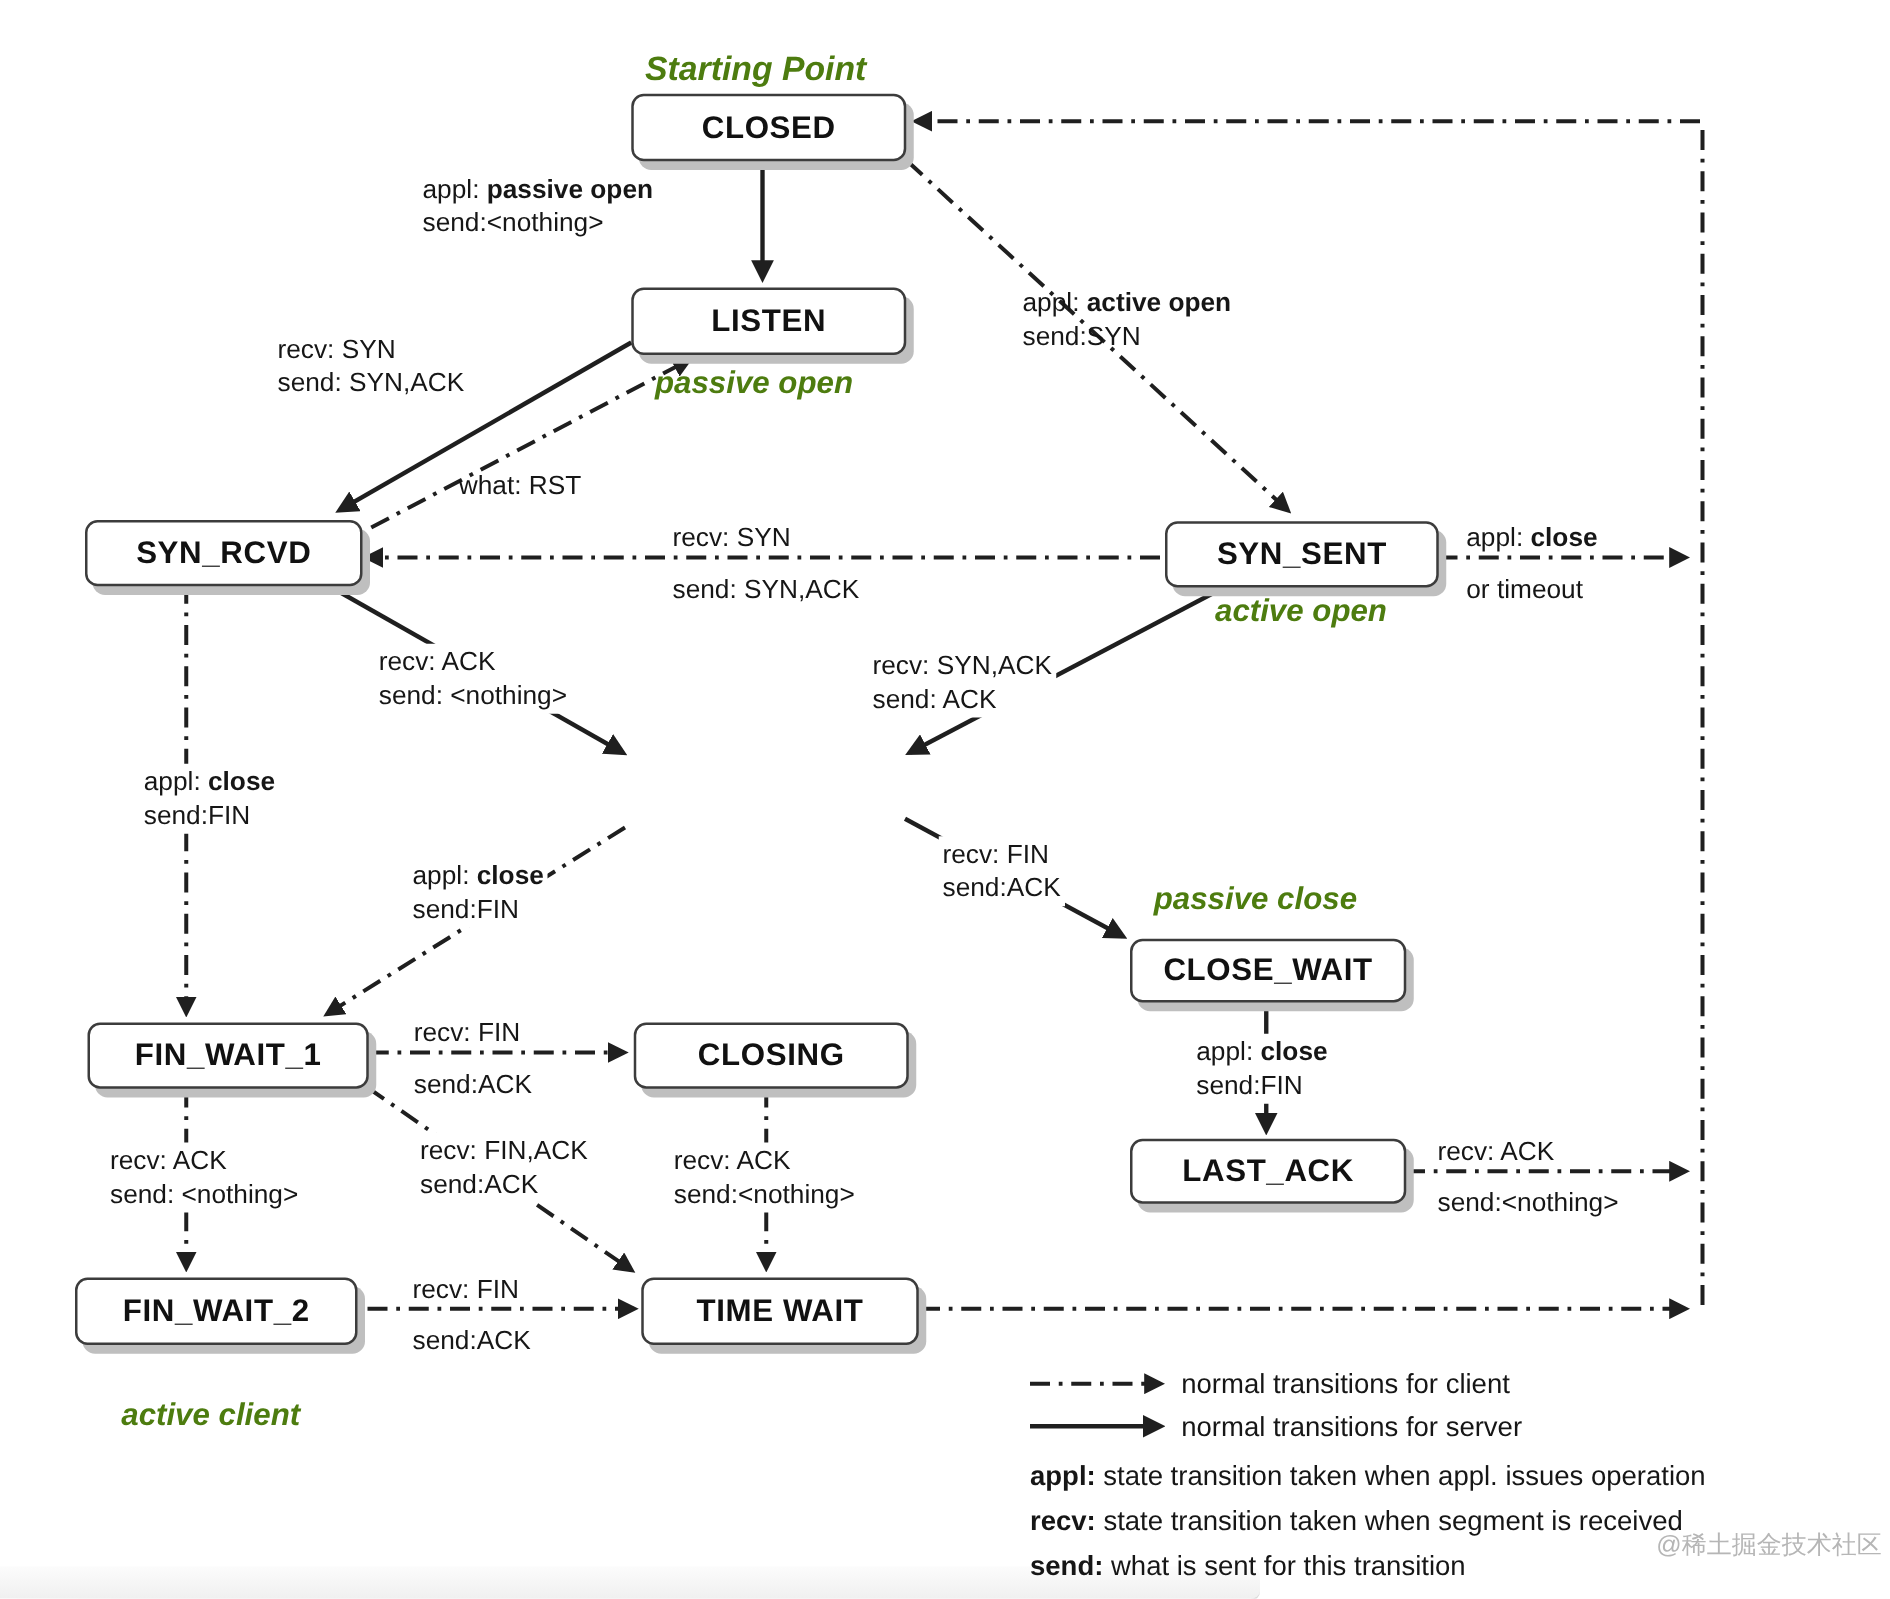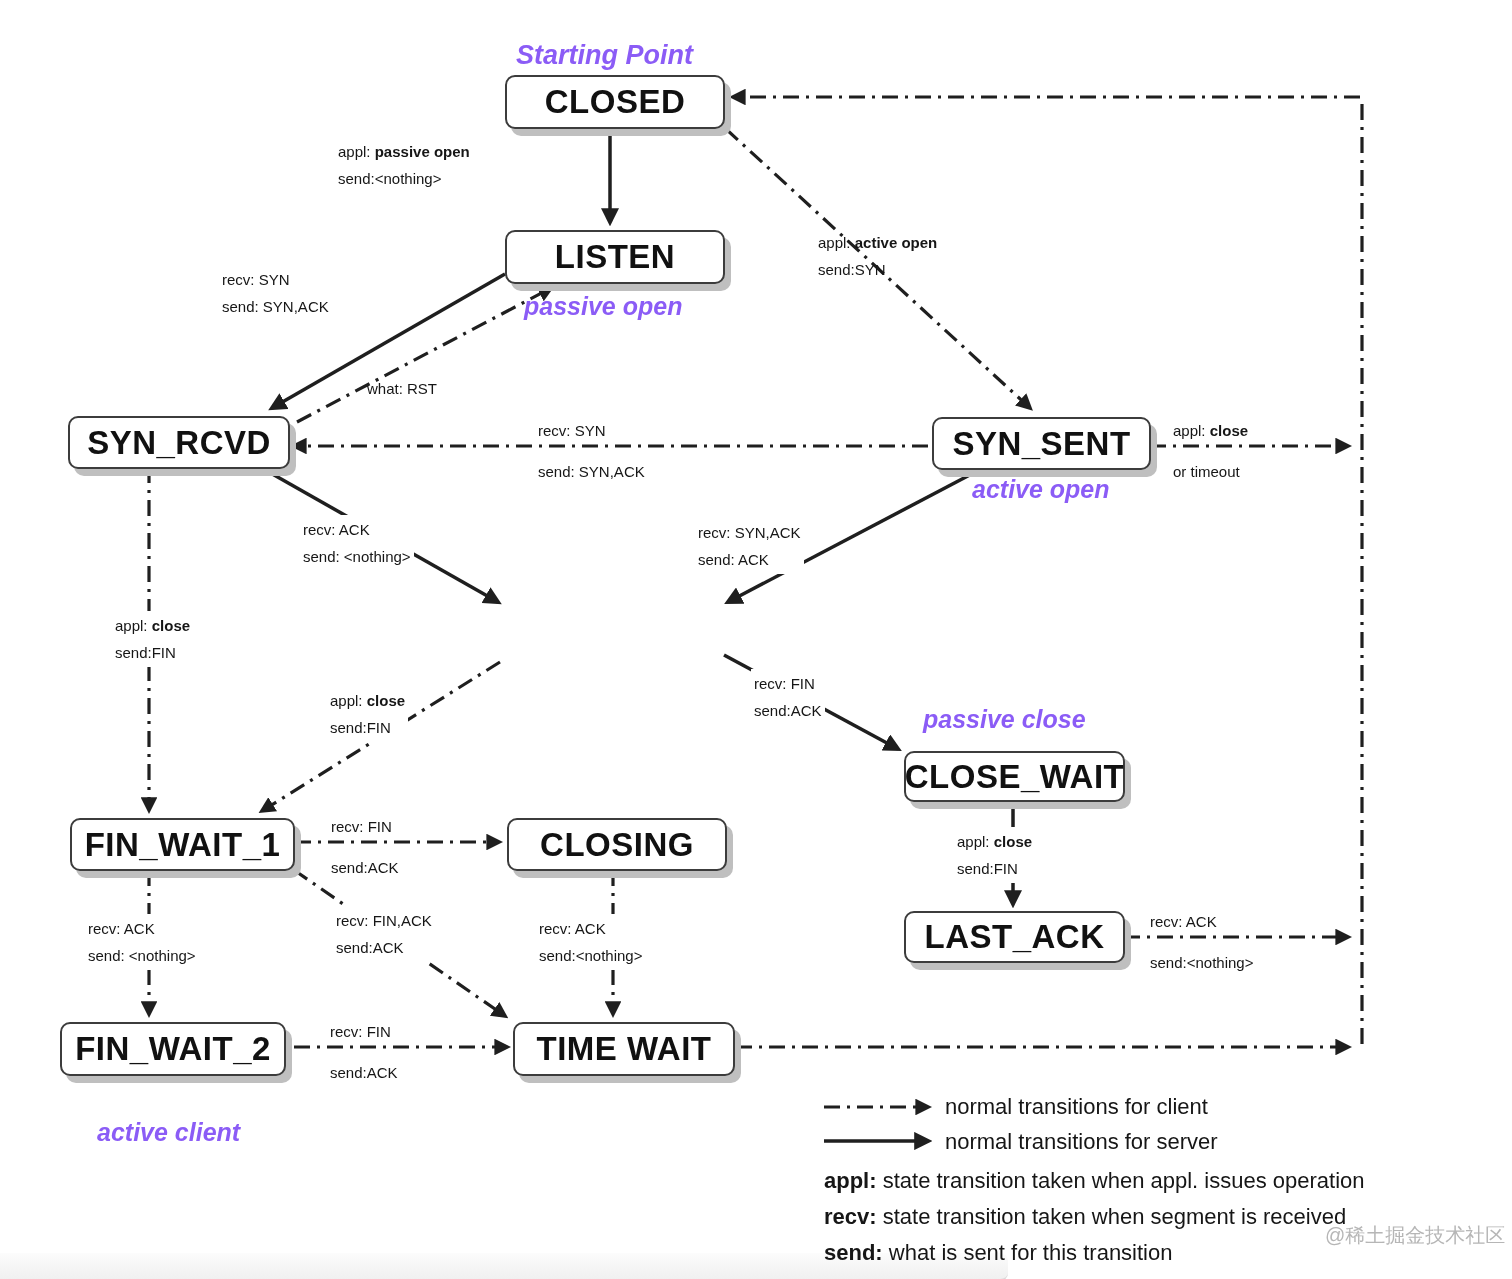--- a/index.html
+++ b/index.html
@@ -2,28 +2,28 @@
 <html><head>
 <meta charset="utf-8">
 <style>
   html,body{margin:0;padding:0;background:#fff;}
   .canvas{position:relative;width:1512px;height:1279px;background:#ffffff;
           font-family:"Liberation Sans",sans-serif;overflow:hidden;}
   svg.wires{position:absolute;left:0;top:0;z-index:1;}
   .state{position:absolute;z-index:3;background:#fff;border:2.5px solid #3c3c3c;
          border-radius:10px;box-shadow:6px 7px 0 #bfbfbf;
          display:flex;align-items:center;justify-content:center;
-         font-weight:bold;font-size:33px;color:#111;letter-spacing:.5px;}
-  .lbl{position:absolute;z-index:2;font-size:15px;line-height:27px;color:#161616;
+         font-weight:bold;font-size:25px;color:#111;letter-spacing:.5px;}
+  .lbl{position:absolute;z-index:2;font-size:21px;line-height:27px;color:#161616;
        white-space:nowrap;}
   .lbl b{font-weight:bold;}
   .bg{background:#ffffff;padding:1px 3px;}
   .straddle div:first-child{margin-bottom:14px;}
   .note{position:absolute;z-index:2;font-style:italic;font-weight:bold;
-        color:#8b5cf6;font-size:25px;white-space:nowrap;}
+        color:#4d7c0f;font-size:25px;white-space:nowrap;}
   .note.big{font-size:27px;}
   .legend-text{position:absolute;z-index:2;font-size:22px;color:#161616;white-space:nowrap;}
   .legend-text b{font-weight:bold;}
   .watermark{position:absolute;z-index:4;color:#b6b6b6;font-size:20px;white-space:nowrap;}
   .bottom-bar{position:absolute;left:0;top:1253px;width:1008px;height:26px;z-index:0;
               background:linear-gradient(180deg,#fcfcfc,#f0f0f0);
               border-bottom:2px solid #dadada;border-radius:0 8px 8px 0;}
 </style>
 </head>
 <body>

